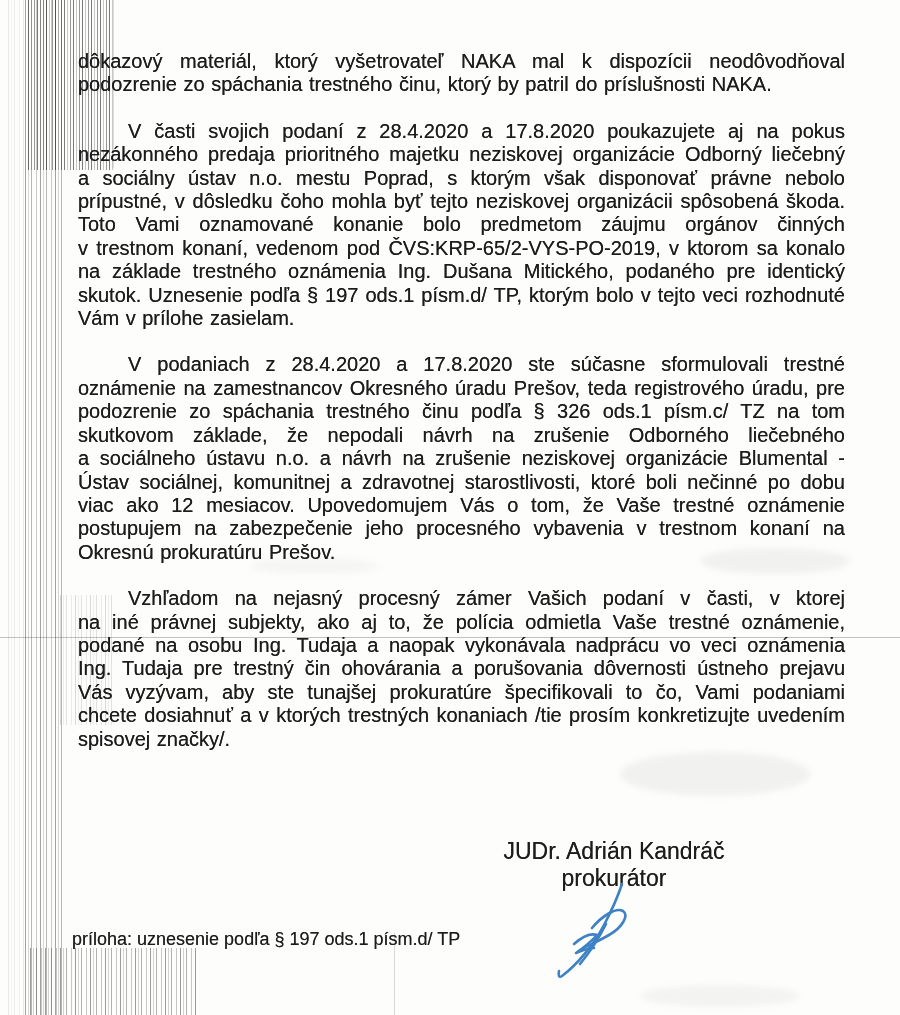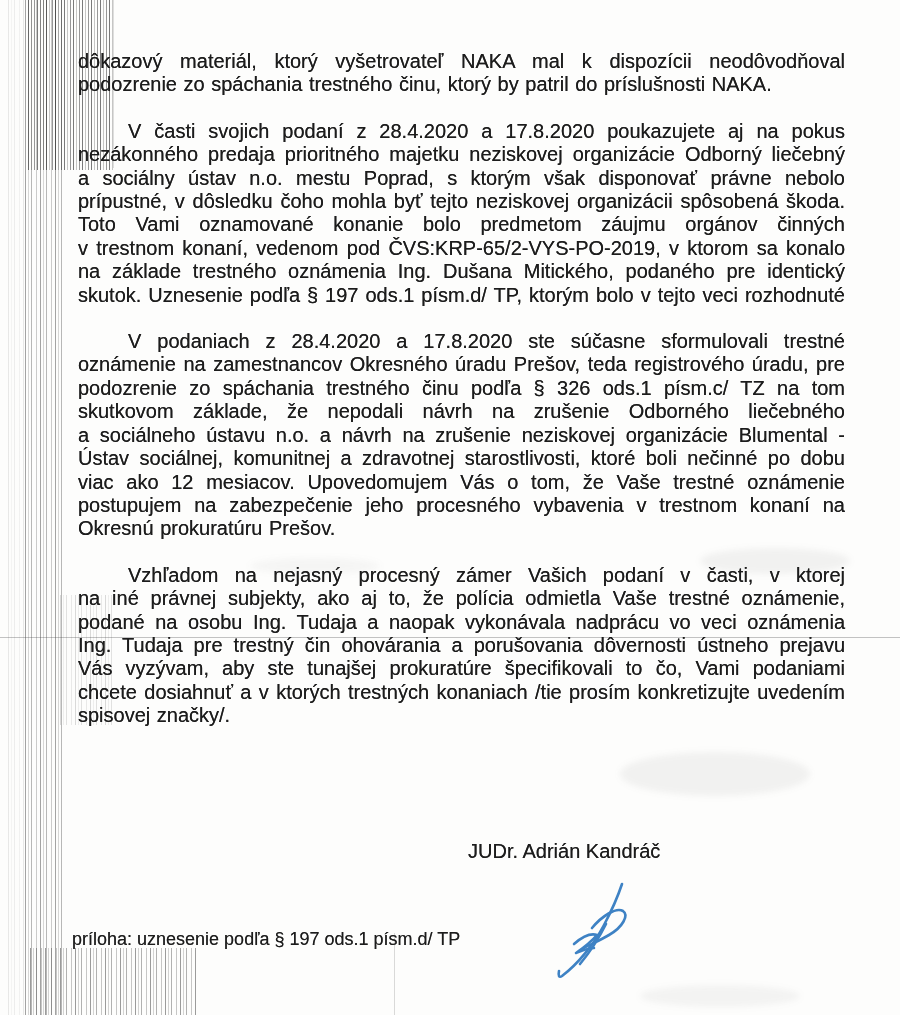--- a/index.html
+++ b/index.html
@@ -22,21 +22,21 @@
   }
   .para{margin:0 0 23px 0;}
   .para:last-child{margin-bottom:0;}
   .line{text-align:justify;text-align-last:justify;word-spacing:1px;white-space:normal;}
   .line.last{text-align-last:left;}
   .para.indented .line.first{padding-left:50px;}
 
   
   #signature-block{
     position:absolute;left:468px;top:838px;width:292px;
-    text-align:left;font-size:20px;line-height:27px;
+    text-align:center;font-size:23px;line-height:27px;
     text-shadow:0 0 .5px rgba(0,0,0,.7);
   }
   #signature-svg{position:absolute;left:546px;top:880px;}
 
   
   #attachment-note{
     position:absolute;left:72px;top:929px;
     font-size:18px;text-shadow:0 0 .5px rgba(0,0,0,.6);
   }
 
@@ -90,20 +90,21 @@
       </div>
     <div class="para indented">
         <div class="line first">V časti svojich podaní z 28.4.2020 a 17.8.2020 poukazujete aj na pokus</div>
         <div class="line">nezákonného predaja prioritného majetku neziskovej organizácie Odborný liečebný</div>
         <div class="line">a sociálny ústav n.o. mestu Poprad, s ktorým však disponovať právne nebolo</div>
         <div class="line">prípustné, v dôsledku čoho mohla byť tejto neziskovej organizácii spôsobená škoda.</div>
         <div class="line">Toto Vami oznamované konanie bolo predmetom záujmu orgánov činných</div>
         <div class="line">v trestnom konaní, vedenom pod ČVS:KRP-65/2-VYS-PO-2019, v ktorom sa konalo</div>
         <div class="line">na základe trestného oznámenia Ing. Dušana Mitického, podaného pre identický</div>
         <div class="line">skutok. Uznesenie podľa § 197 ods.1 písm.d/ TP, ktorým bolo v tejto veci rozhodnuté</div>
+        <div class="line last">Vám v prílohe zasielam.</div>
       </div>
     <div class="para indented">
         <div class="line first">V podaniach z 28.4.2020 a 17.8.2020 ste súčasne sformulovali trestné</div>
         <div class="line">oznámenie na zamestnancov Okresného úradu Prešov, teda registrového úradu, pre</div>
         <div class="line">podozrenie zo spáchania trestného činu podľa § 326 ods.1 písm.c/ TZ na tom</div>
         <div class="line">skutkovom základe, že nepodali návrh na zrušenie Odborného liečebného</div>
         <div class="line">a sociálneho ústavu n.o. a návrh na zrušenie neziskovej organizácie Blumental -</div>
         <div class="line">Ústav sociálnej, komunitnej a zdravotnej starostlivosti, ktoré boli nečinné po dobu</div>
         <div class="line">viac ako 12 mesiacov. Upovedomujem Vás o tom, že Vaše trestné oznámenie</div>
         <div class="line">postupujem na zabezpečenie jeho procesného vybavenia v trestnom konaní na</div>
@@ -115,20 +116,21 @@
         <div class="line">podané na osobu Ing. Tudaja a naopak vykonávala nadprácu vo veci oznámenia</div>
         <div class="line">Ing. Tudaja pre trestný čin ohovárania a porušovania dôvernosti ústneho prejavu</div>
         <div class="line">Vás vyzývam, aby ste tunajšej prokuratúre špecifikovali to čo, Vami podaniami</div>
         <div class="line">chcete dosiahnuť a v ktorých trestných konaniach /tie prosím konkretizujte uvedením</div>
         <div class="line last">spisovej značky/.</div>
       </div>
   </div>
 
   <div id="signature-block">
     <div>JUDr. Adrián Kandráč</div>
+    <div>prokurátor</div>
   </div>
 
   <svg id="signature-svg" width="92" height="108" viewBox="0 0 92 108">
     <g fill="none" stroke="#3e82c4" stroke-width="2.6" stroke-linecap="round" stroke-linejoin="round">
       <path d="M76,4 C72,16 66,30 58,45 C48,64 32,84 16,96 C13,98 12,96 13,91"></path>
       <path d="M46,48 C56,36 70,27 77,31 C83,35 77,47 63,55 C53,61 45,64 38,68"></path>
       <path d="M28,64 C36,57 45,53 51,55 C45,62 37,68 30,73 C35,71 42,68 48,68"></path>
       <path d="M60,44 C54,56 44,72 34,84"></path>
     </g>
   </svg>

